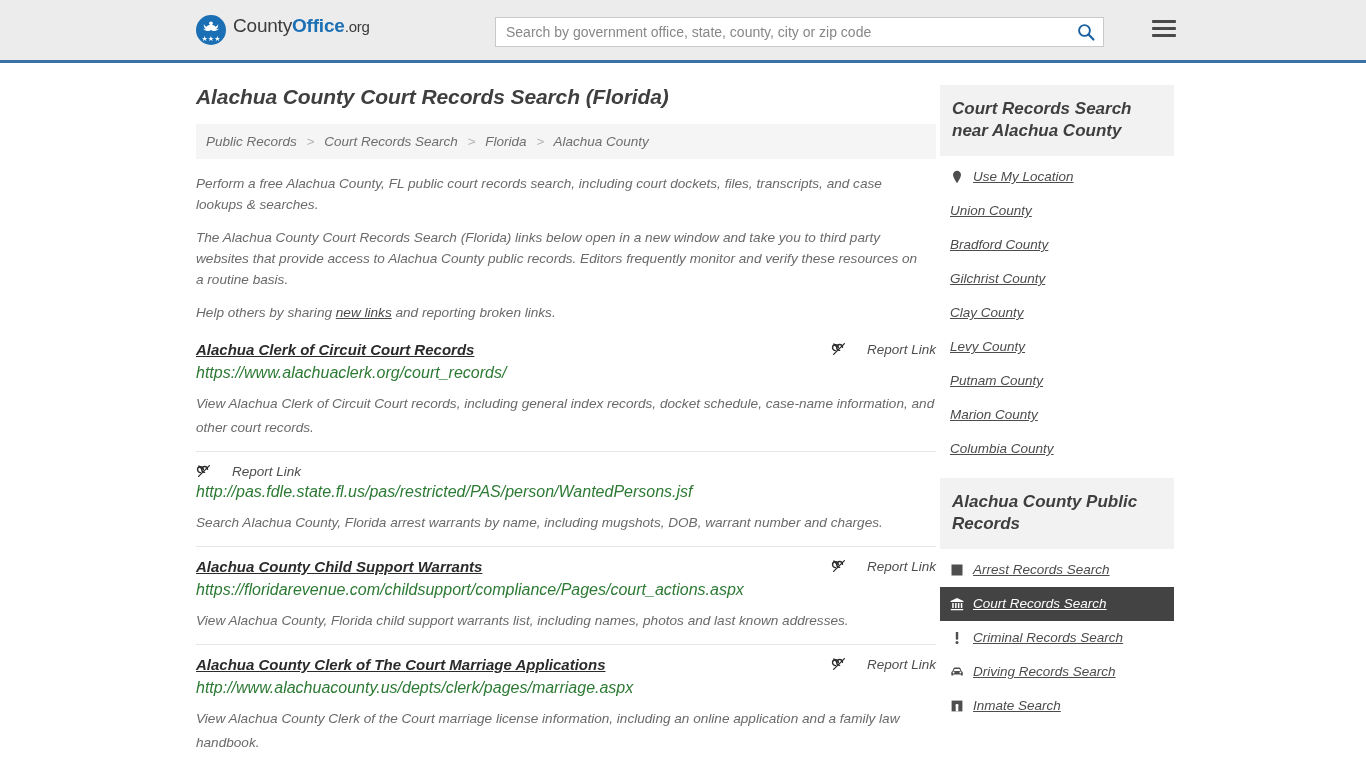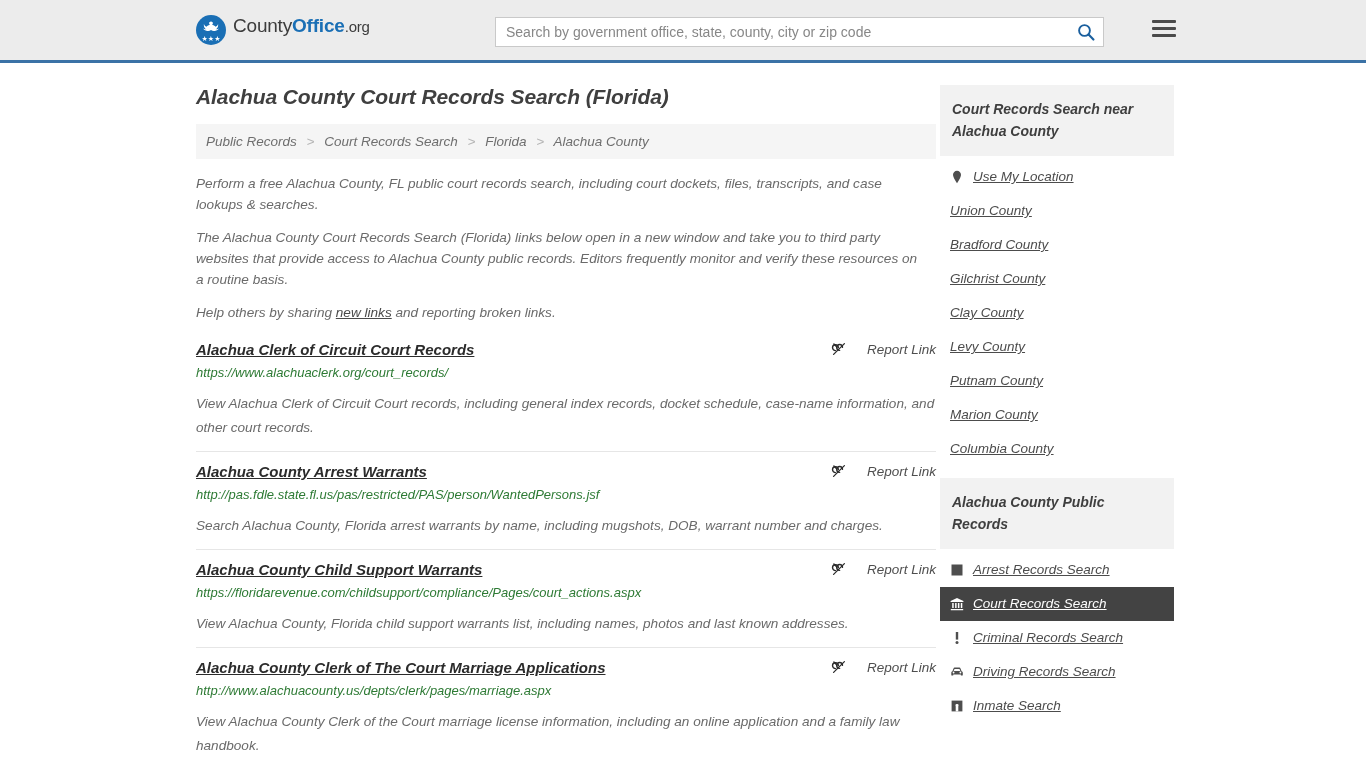--- a/index.html
+++ b/index.html
@@ -176,39 +176,39 @@
     gap: 20px;
     font-size: 13.5px;
     color: #4e4e4e;
     cursor: pointer;
     white-space: nowrap;
     flex: none;
     padding-top: 1px;
   }
   .result-url {
     display: block;
-    font-size: 13px;
+    font-size: 16px;
     color: #2d7a34;
     margin-top: 4px;
     line-height: 17px;
     text-decoration: none;
   }
   .result-desc {
     font-size: 13.6px;
     line-height: 24px;
     color: #6a6a6a;
     margin-top: 11px;
   }
 
   
   .side-box { margin-bottom: 12px; }
   .side-head {
     background: #f2f2f2;
     padding: 13px 12px 14px 12px;
-    font-size: 14px;
+    font-size: 17px;
     font-weight: bold;
     color: #3f3f3f;
     line-height: 22px;
   }
   .side-list { padding-top: 4px; }
   .side-item {
     display: flex;
     align-items: center;
     gap: 9px;
     padding: 8px 10px;
@@ -298,21 +298,20 @@
     <path d="M13.4 2.6 2.6 13.4" stroke="#2b2b2b" stroke-width="1.3" stroke-linecap="round" fill="none"></path>
   </svg>
               <span>Report Link</span>
       </span>
     </div>
     <a href="#" class="result-url">https://www.alachuaclerk.org/court_records/</a>
     <div class="result-desc">View Alachua Clerk of Circuit Court records, including general index records, docket schedule, case-name information, and other court records.</div>
         </div>
         <div class="result">
     <div class="result-head">
-      <a href="#" class="result-title">Alachua County Arrest Warrants</a>
       <span class="report-link">
         <svg width="16" height="16" viewBox="0 0 16 16">
     <path d="M5.9 5.9 2.9 2.9" stroke="#2b2b2b" stroke-width="1.4" stroke-linecap="round" fill="none"></path>
     <path d="M6.5 9.2a2.9 2.9 0 1 1-.1-4.1" stroke="#2b2b2b" stroke-width="1.4" fill="none" stroke-linecap="round" transform="rotate(45 5 7)"></path>
     <path d="M9.5 6.8a2.9 2.9 0 1 0 .1 4.1" stroke="#2b2b2b" stroke-width="1.4" fill="none" stroke-linecap="round" transform="rotate(45 11 9)"></path>
     <path d="M13.4 2.6 2.6 13.4" stroke="#2b2b2b" stroke-width="1.3" stroke-linecap="round" fill="none"></path>
   </svg>
               <span>Report Link</span>
       </span>
     </div>

